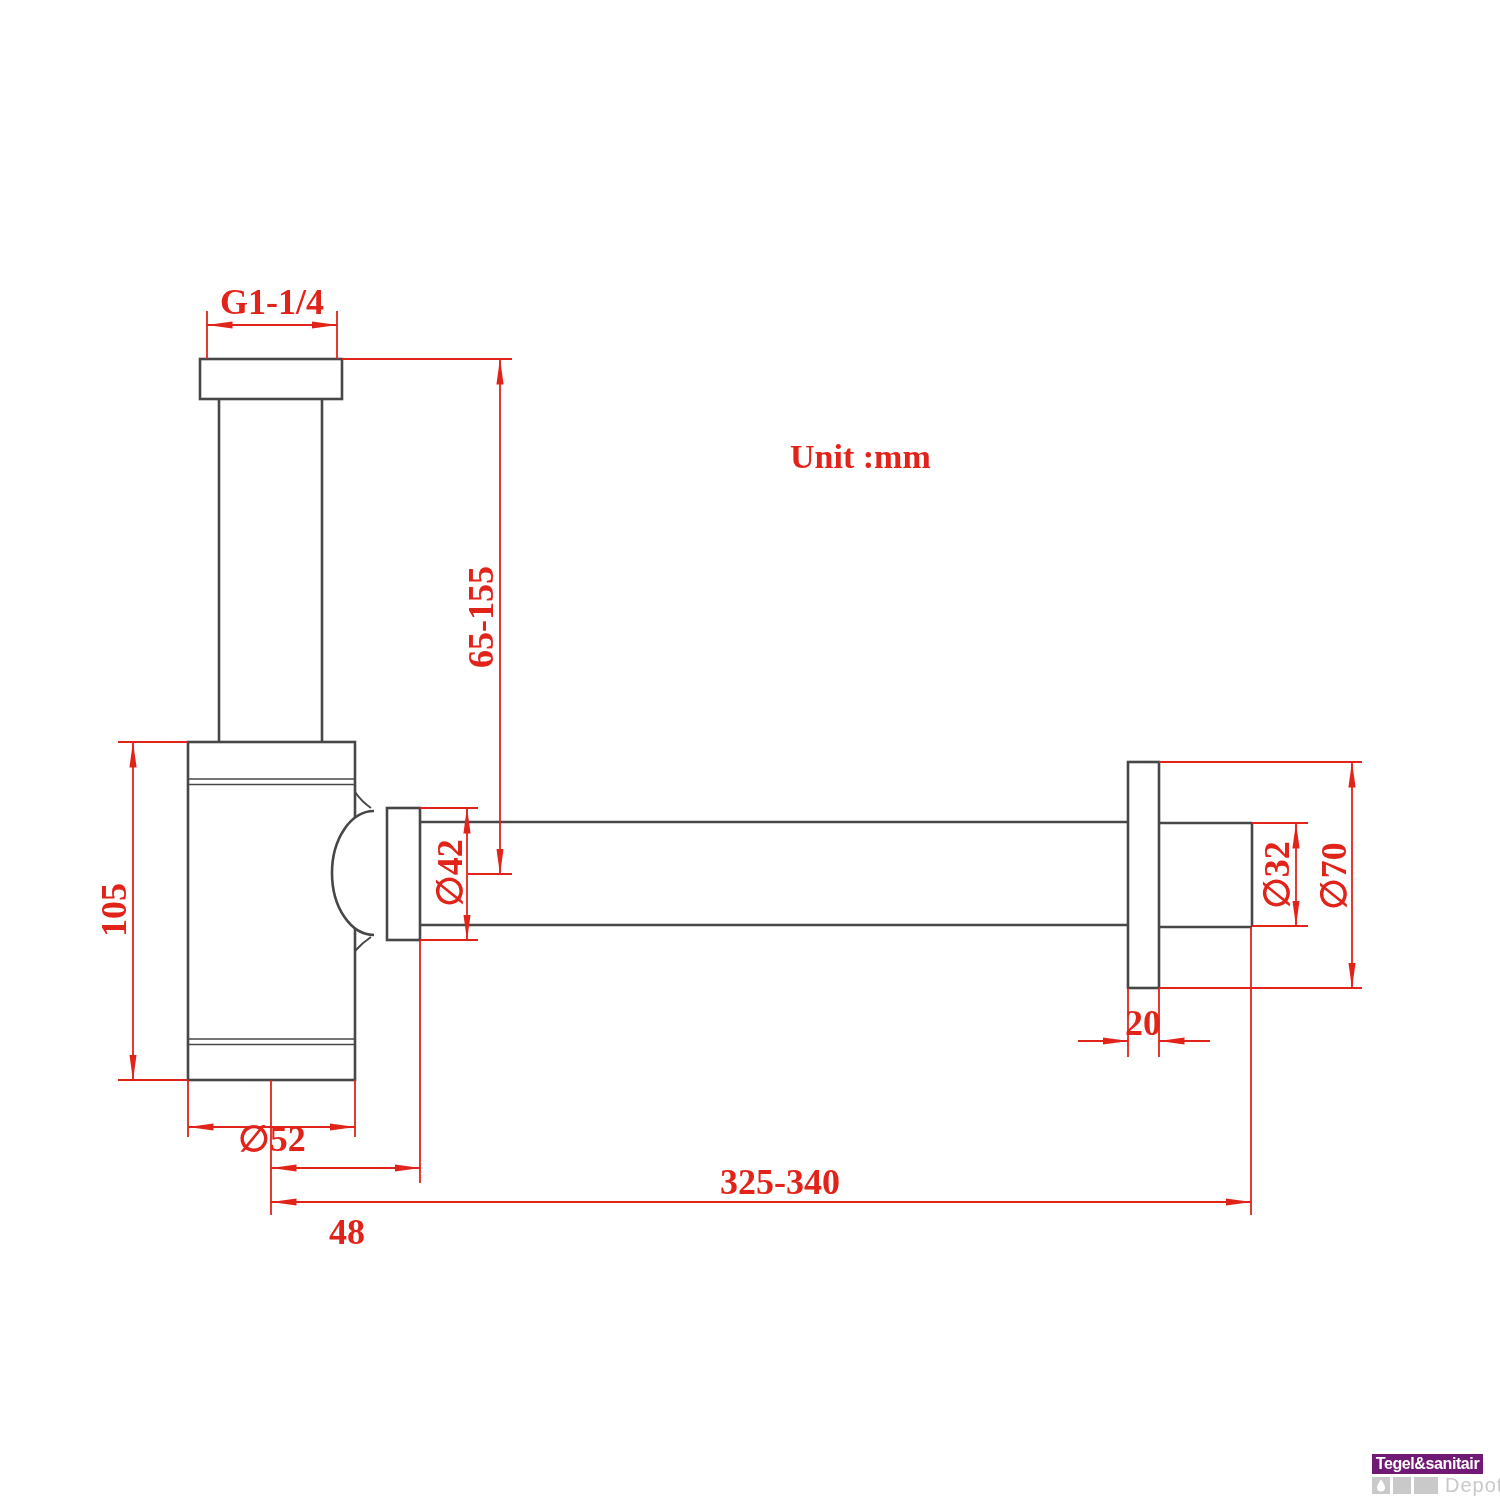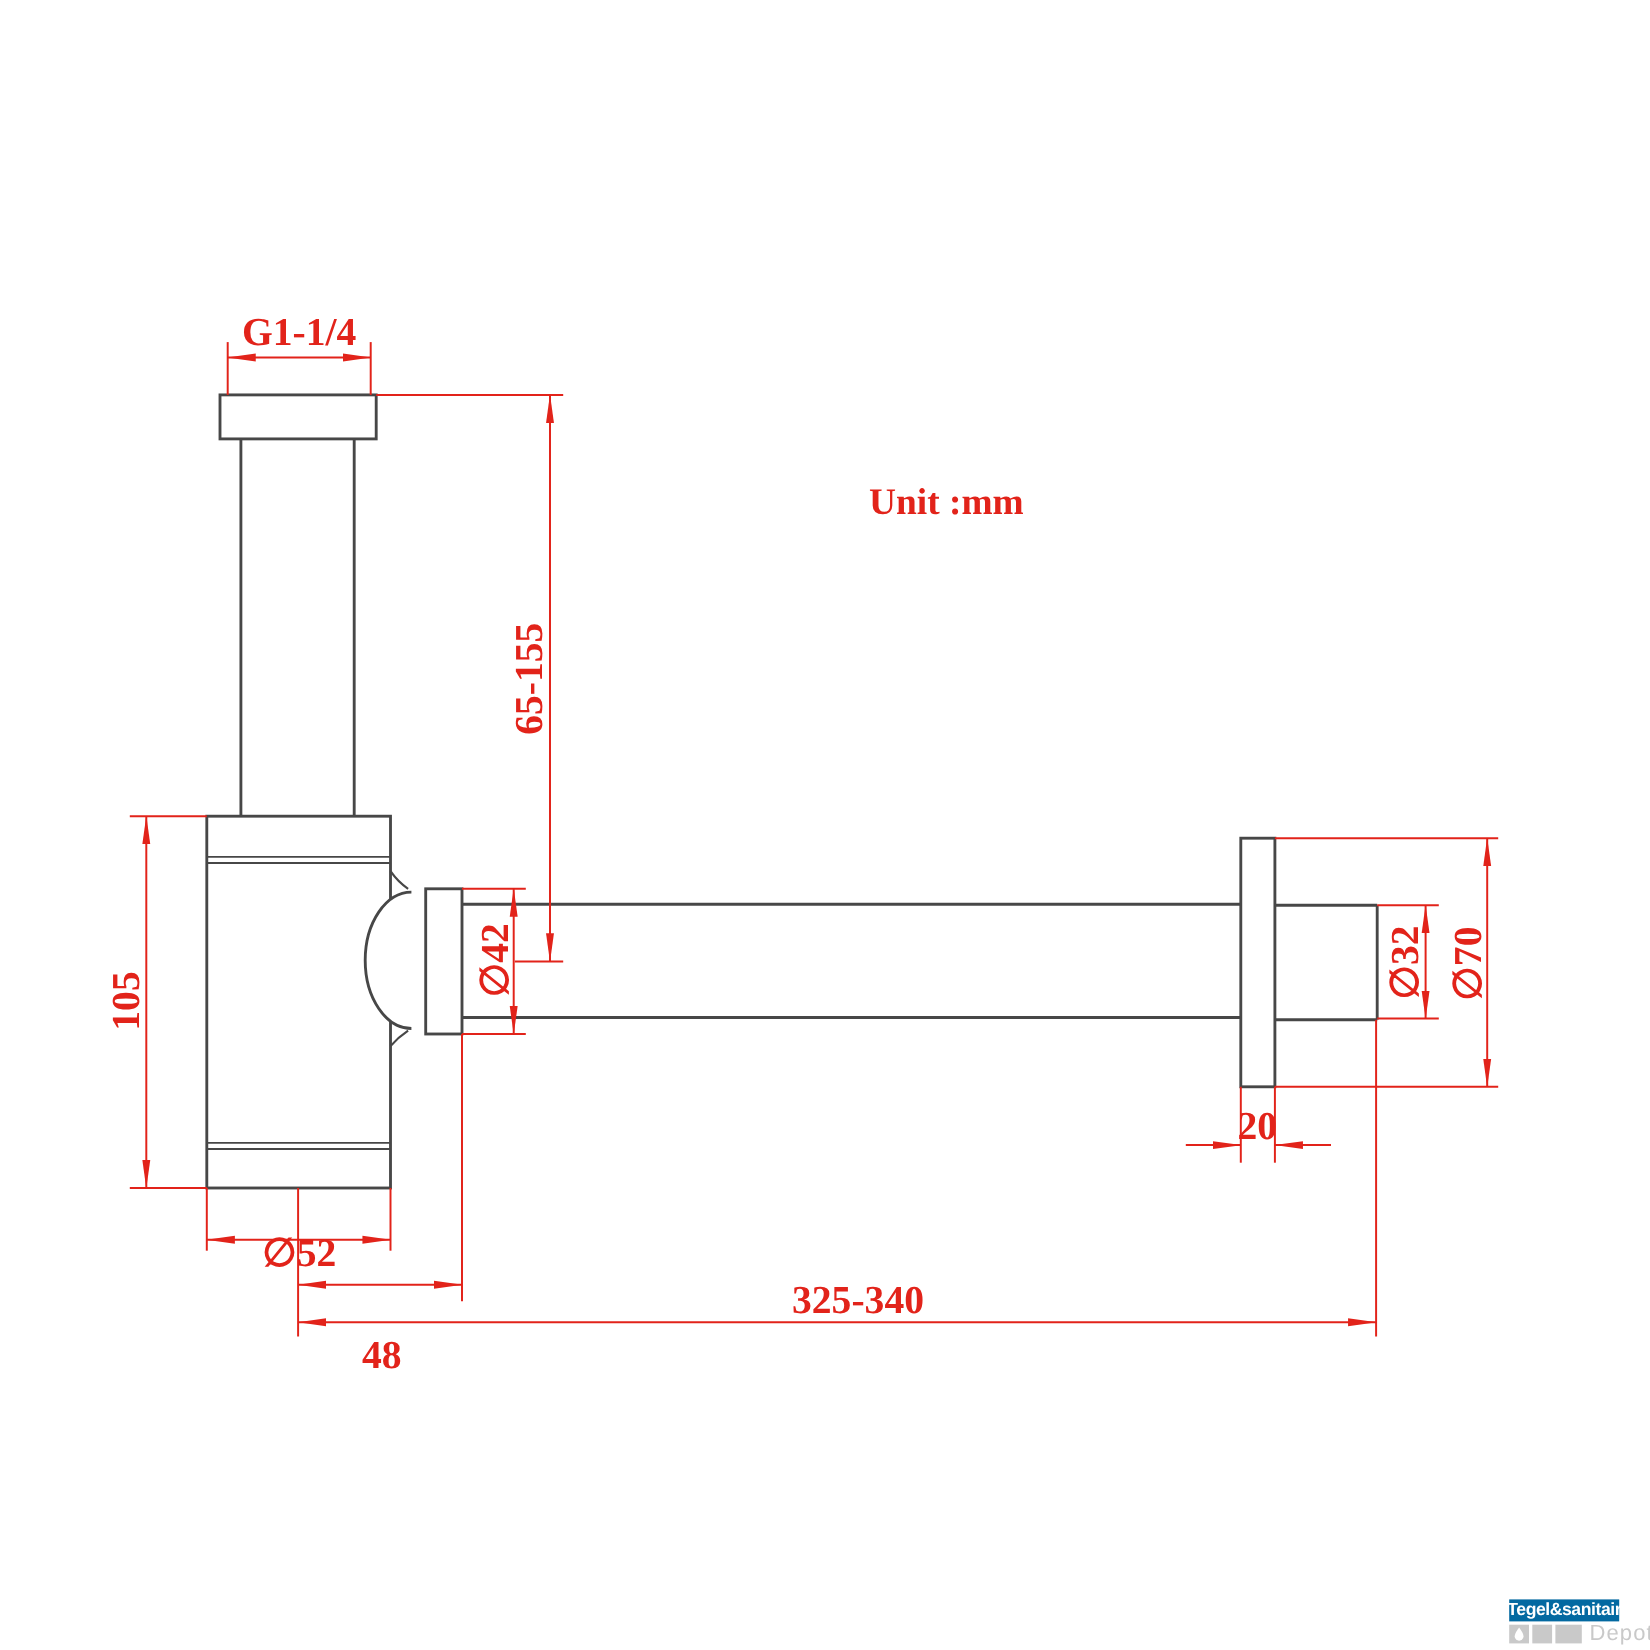--- a/index.html
+++ b/index.html
@@ -27,22 +27,22 @@
     position:absolute;
     color:#e2231a;
     font-family:"Liberation Serif", serif;
     font-weight:bold;
     font-size:34px;
     line-height:1;
     white-space:nowrap;
   }
   
   .wm-banner{
-    position:absolute;left:1372px;top:1454px;width:100px;height:20px;
-    background:#0369a1;
+    position:absolute;left:1372px;top:1454px;width:111px;height:20px;
+    background:#701a75;
     display:flex;align-items:center;justify-content:center;
   }
   .wm-banner span{
     color:#ffffff;
     font-family:"Liberation Sans", sans-serif;
     font-weight:bold;
     font-size:16px;
     letter-spacing:-0.4px;
     line-height:1;
   }

